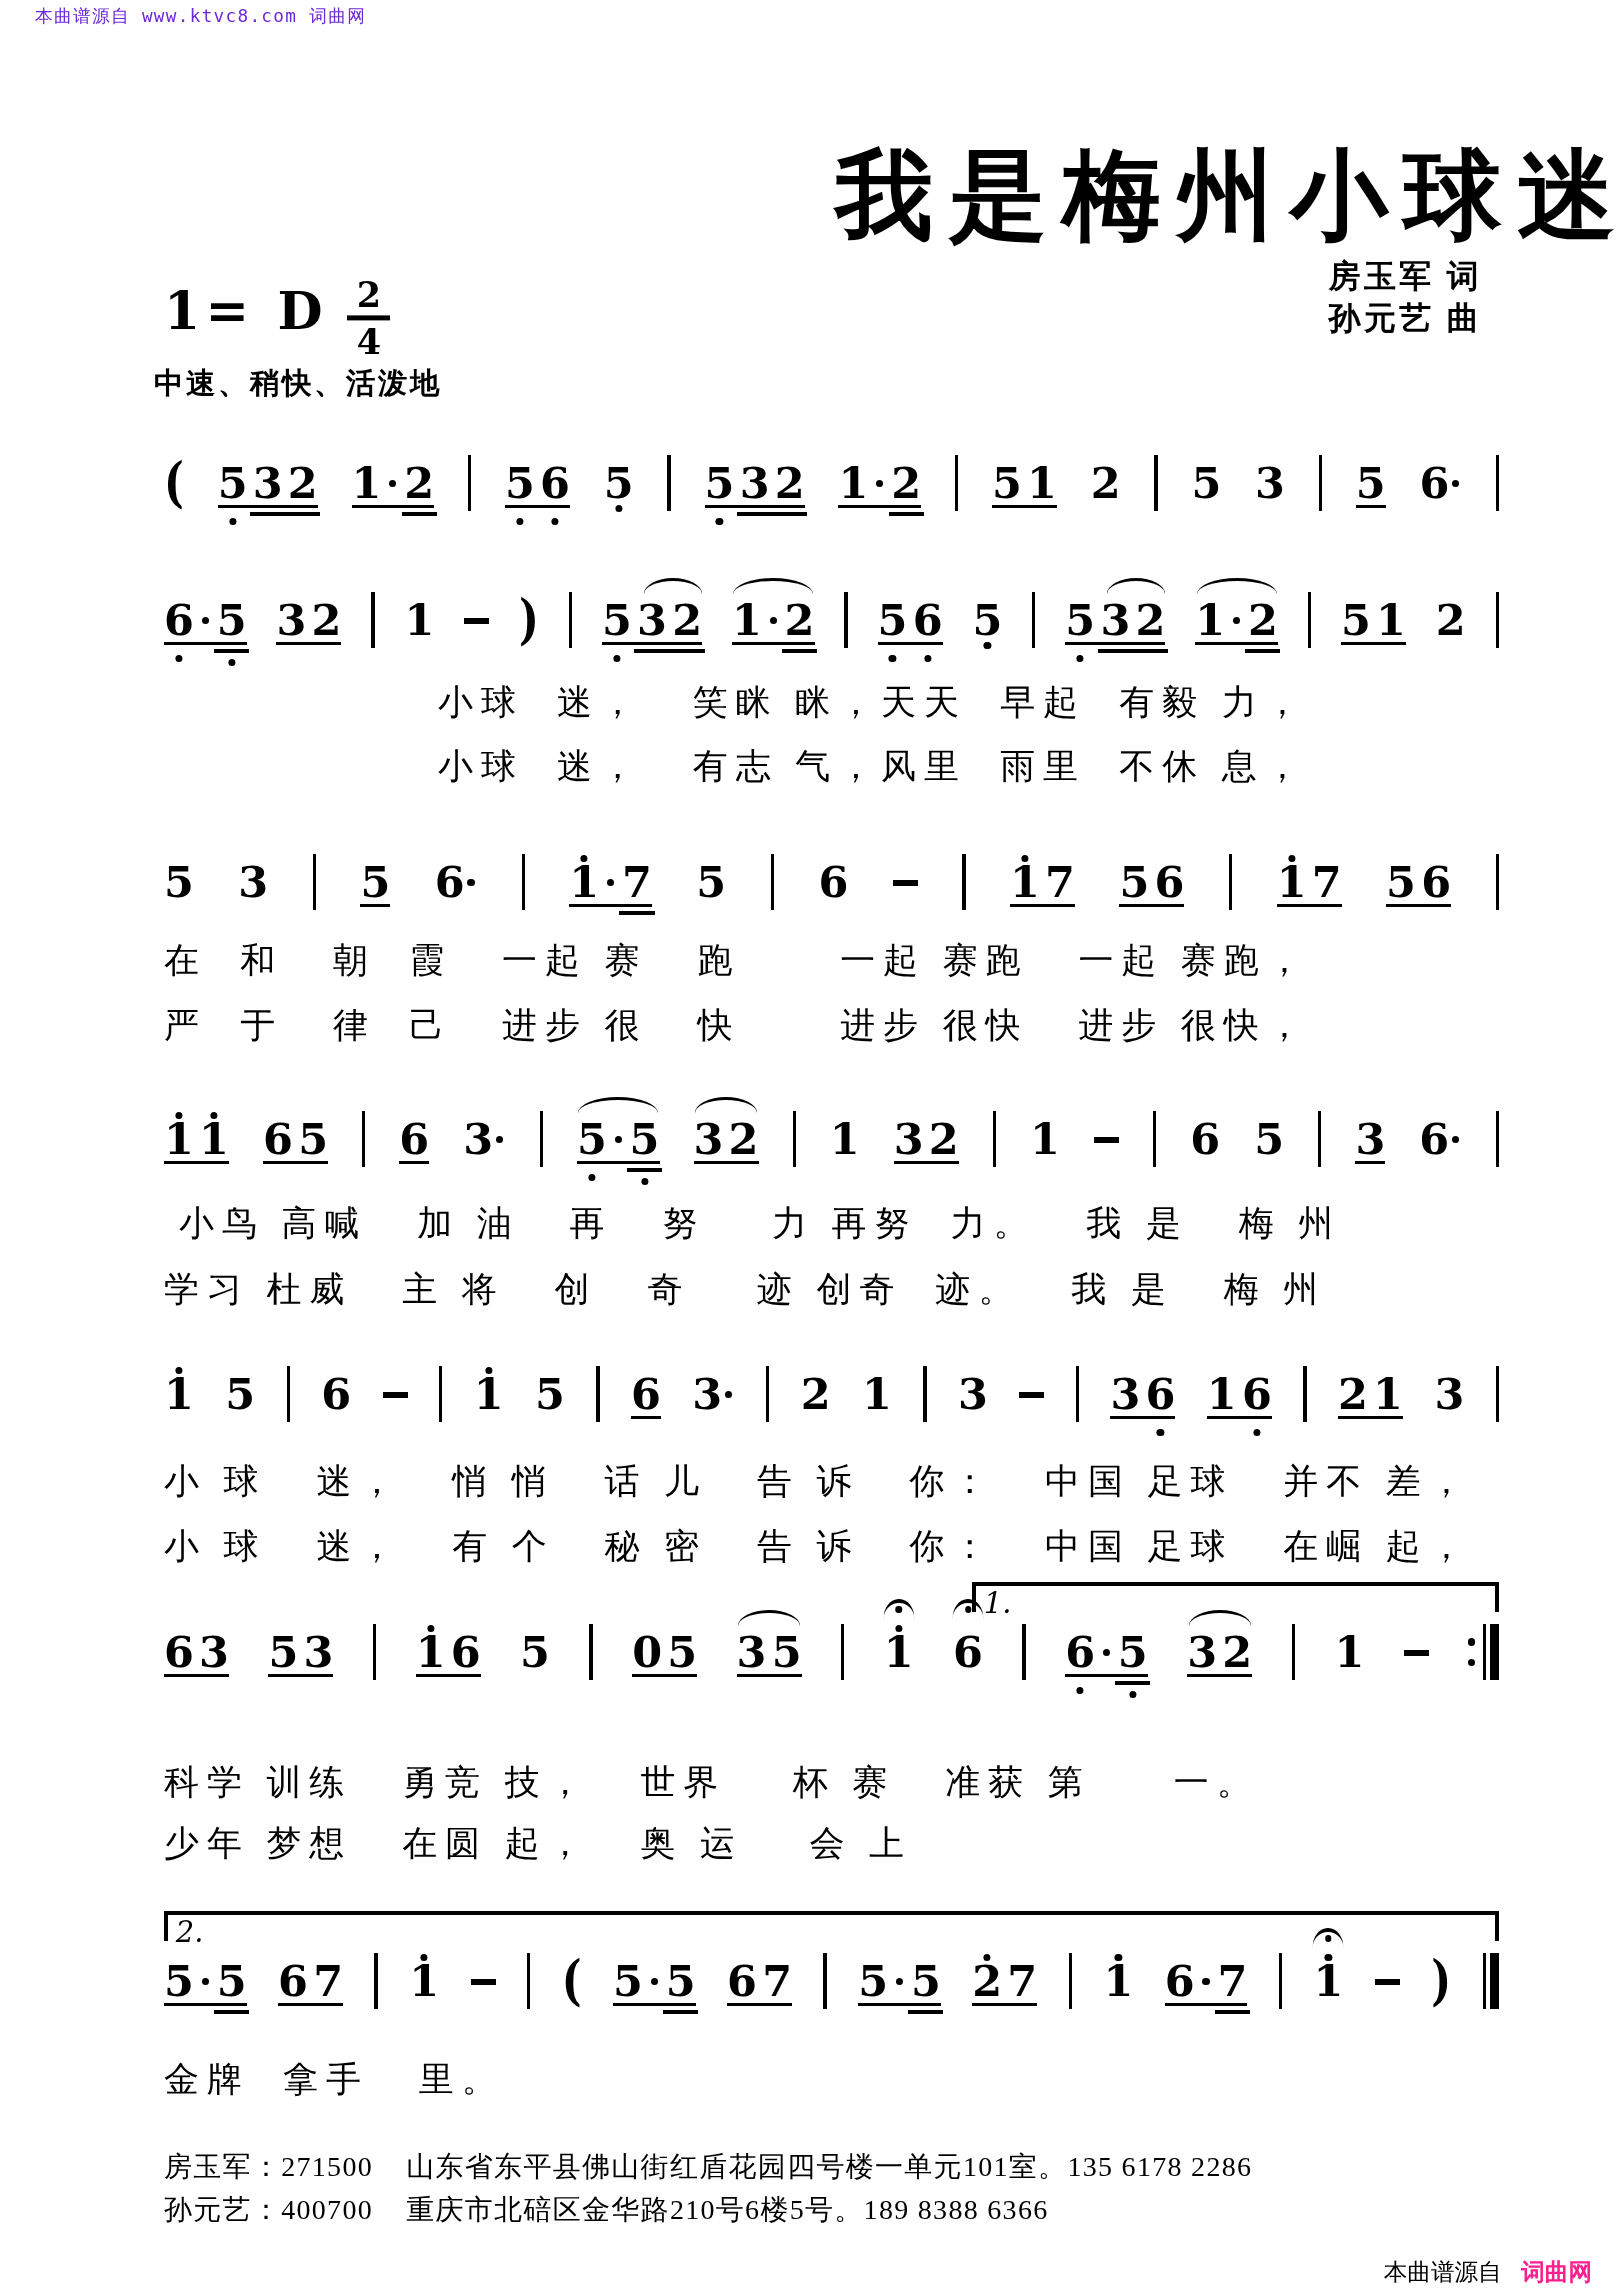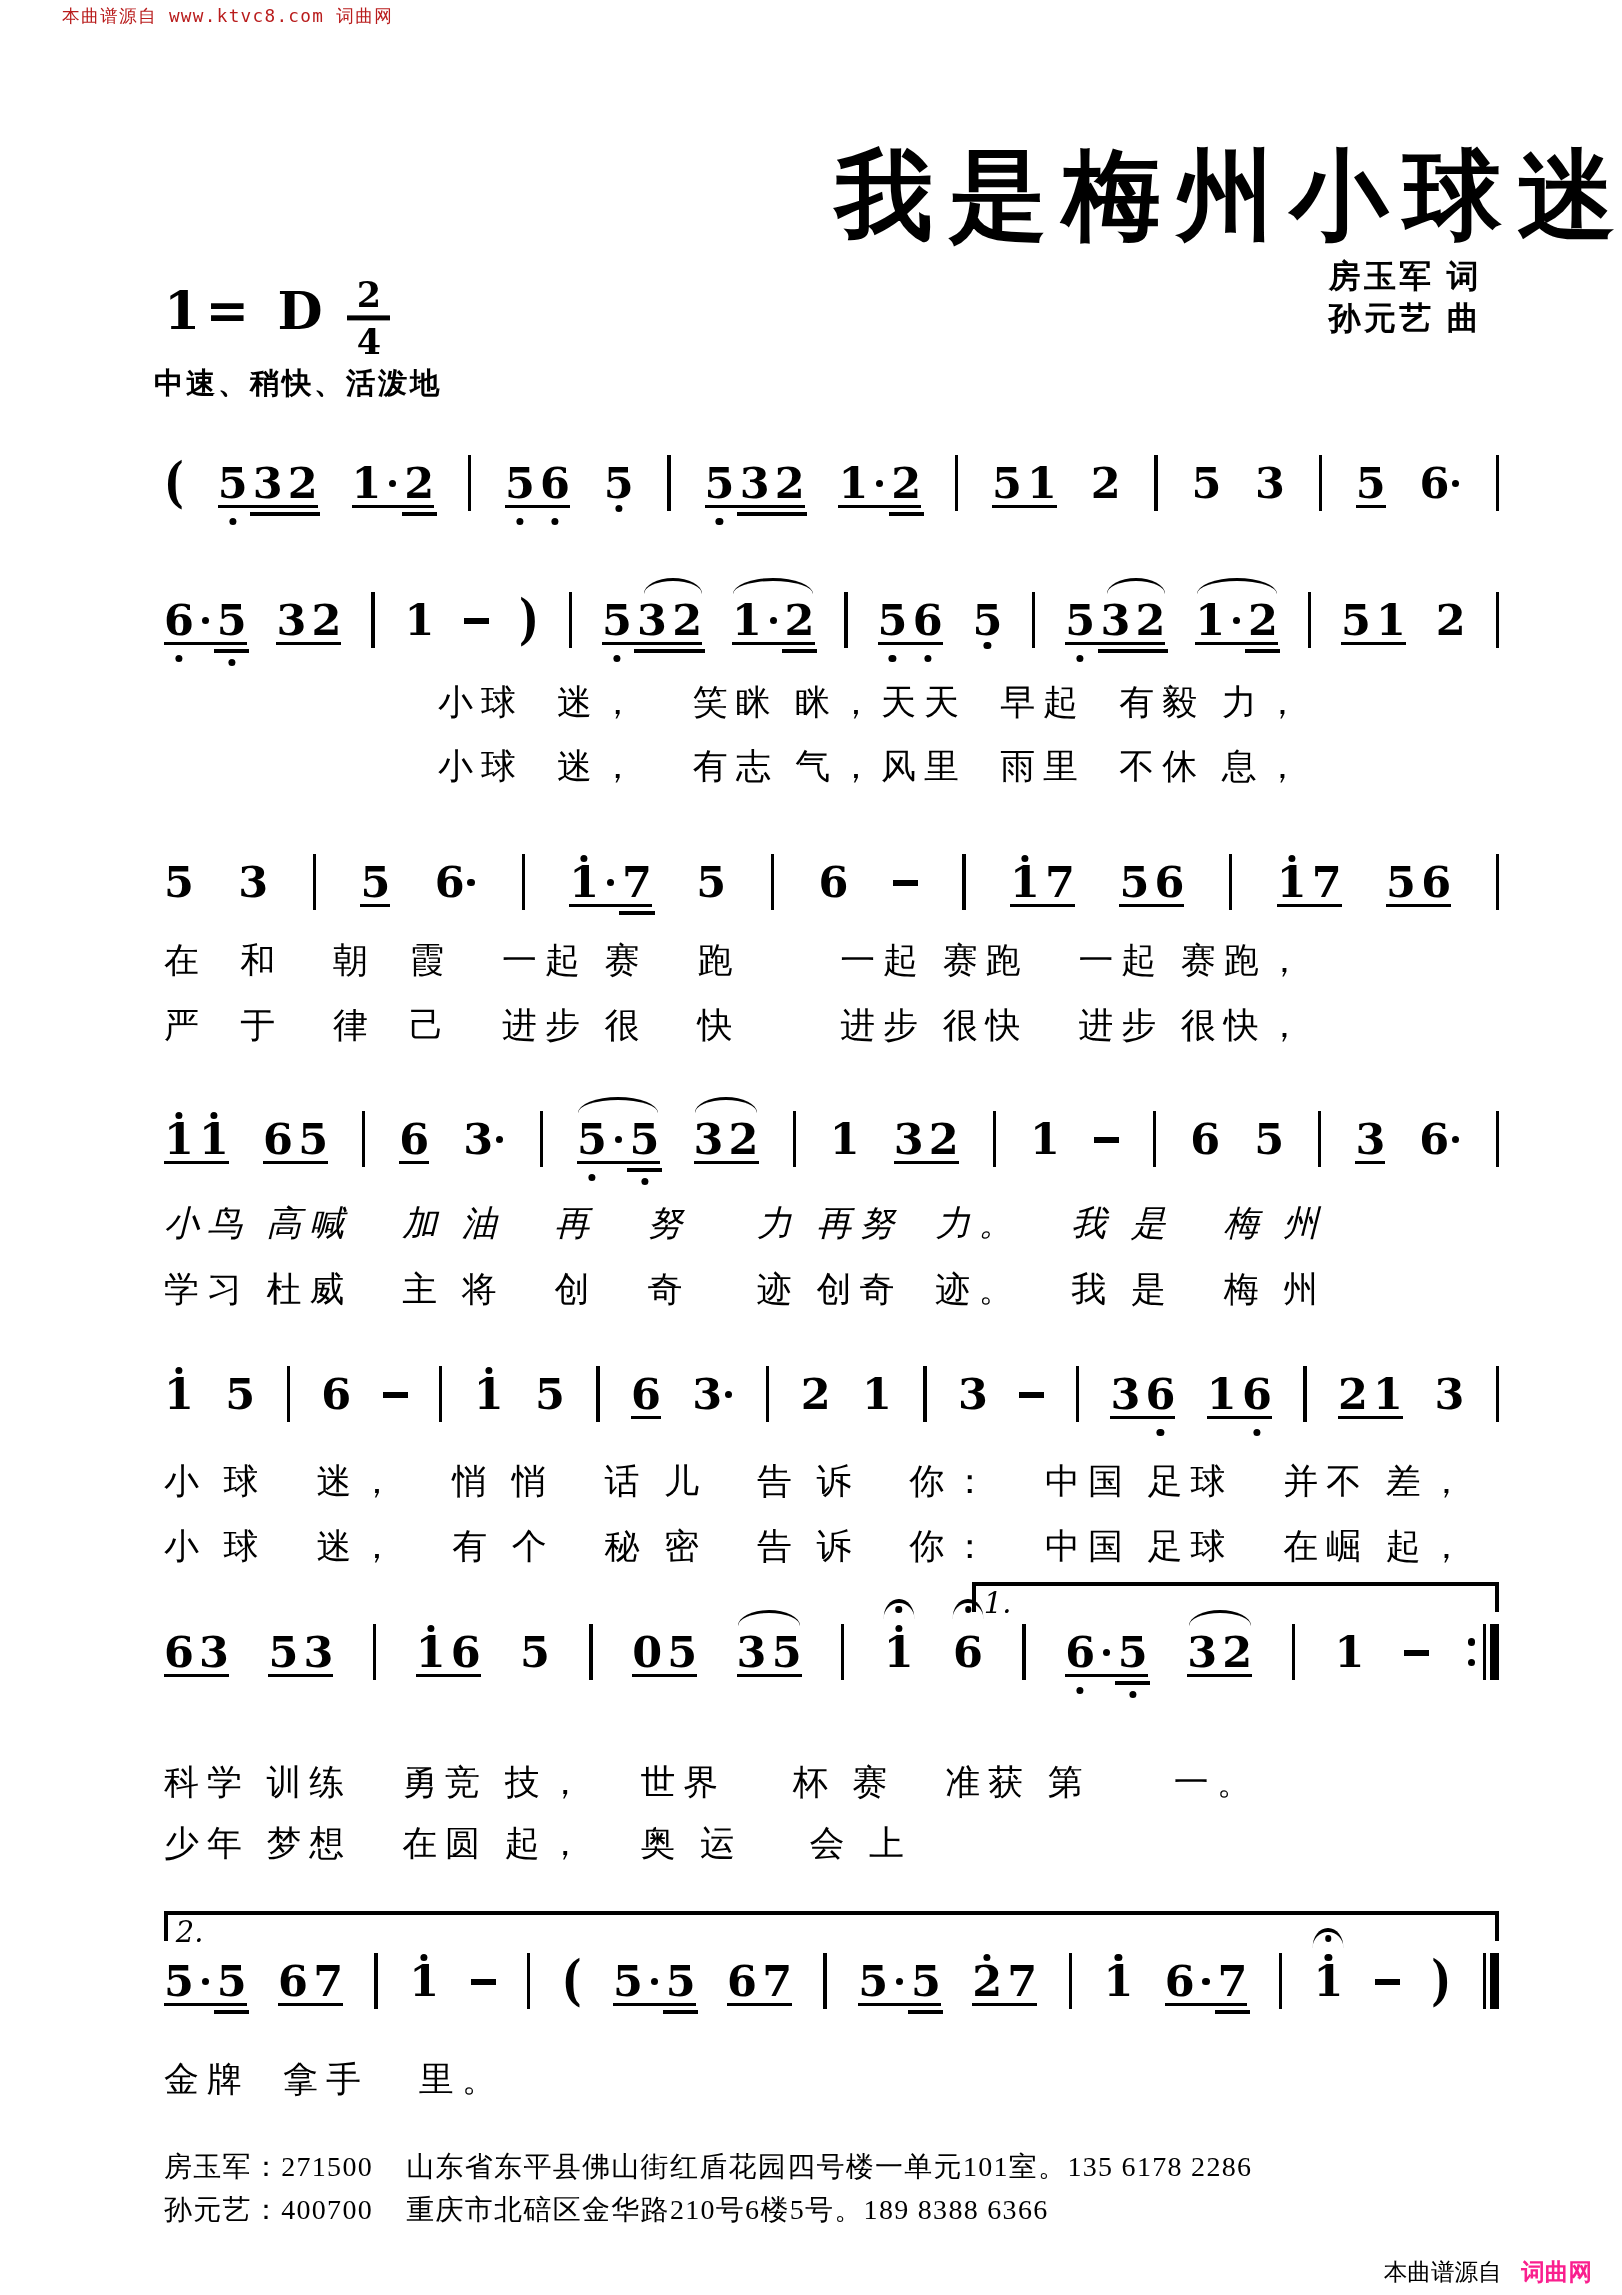--- a/index.html
+++ b/index.html
@@ -1,18 +1,18 @@
 <!DOCTYPE html>
 <html style="font-size:10.5px"><head>
 <meta charset="utf-8">
 <style>
   html,body{margin:0;padding:0}
   body{width:1623px;height:2295px;position:relative;background:#ffffff;color:#000;
        font-family:"Liberation Serif",serif;overflow:hidden}
-  .wm-top{position:absolute;left:62px;top:3.9px;font-size:17.7px;color:#b91c1c;
+  .wm-top{position:absolute;left:35px;top:3.9px;font-size:17.7px;color:#6d28d9;
           font-family:"DejaVu Sans Mono",monospace;letter-spacing:1.3px}
   .title{position:absolute;left:8px;top:131px;width:100%;text-align:right;font-size:98px;
          font-weight:bold;letter-spacing:15.7px;font-family:"DejaVu Serif",serif}
   .keysig{position:absolute;left:164px;top:280px;display:flex;align-items:flex-start;font-weight:bold}
   .keysig .kt{font-size:52px;font-family:"DejaVu Serif",serif;letter-spacing:5.2px}
   .frac{display:inline-flex;flex-direction:column;align-items:center;margin-left:19.6px;transform:translateY(-2.6px)}
   .frac .fn{font-size:35px;line-height:35px;font-weight:bold;font-family:"DejaVu Serif",serif}
   .frac .fb{width:43px;height:5.2px;background:#000;margin:3.3px 0}
   .tempo{position:absolute;left:154px;top:364px;font-size:29.4px;font-weight:bold;
          font-family:"Liberation Sans",sans-serif;letter-spacing:2.6px}
@@ -445,21 +445,21 @@
         <span class="nt">
           <span class="dg">3</span>
         </span>
       </span>
       <span class="nt">
         <span class="dg">6</span>
         <span class="ag"></span>
       </span>
       <span class="bl"></span>
     </div>
-    <div class="lyr" style="top: 1200px; left: 164px; font-style: italic;">小鸟 高喊   加 油   再   努    力 再努  力。   我 是   梅 州</div>
+    <div class="lyr" style="top: 1200px; left: 179px;">小鸟 高喊   加 油   再   努    力 再努  力。   我 是   梅 州</div>
     <div class="lyr" style="top: 1266px; left: 164px;">学习 杜威   主 将   创   奇    迹 创奇  迹。   我 是   梅 州</div>
     <div class="mline" style="top: 1366px;">
       <span class="nt">
         <span class="hd"></span>
         <span class="dg">1</span>
       </span>
       <span class="nt">
         <span class="dg">5</span>
       </span>
       <span class="bl"></span>

